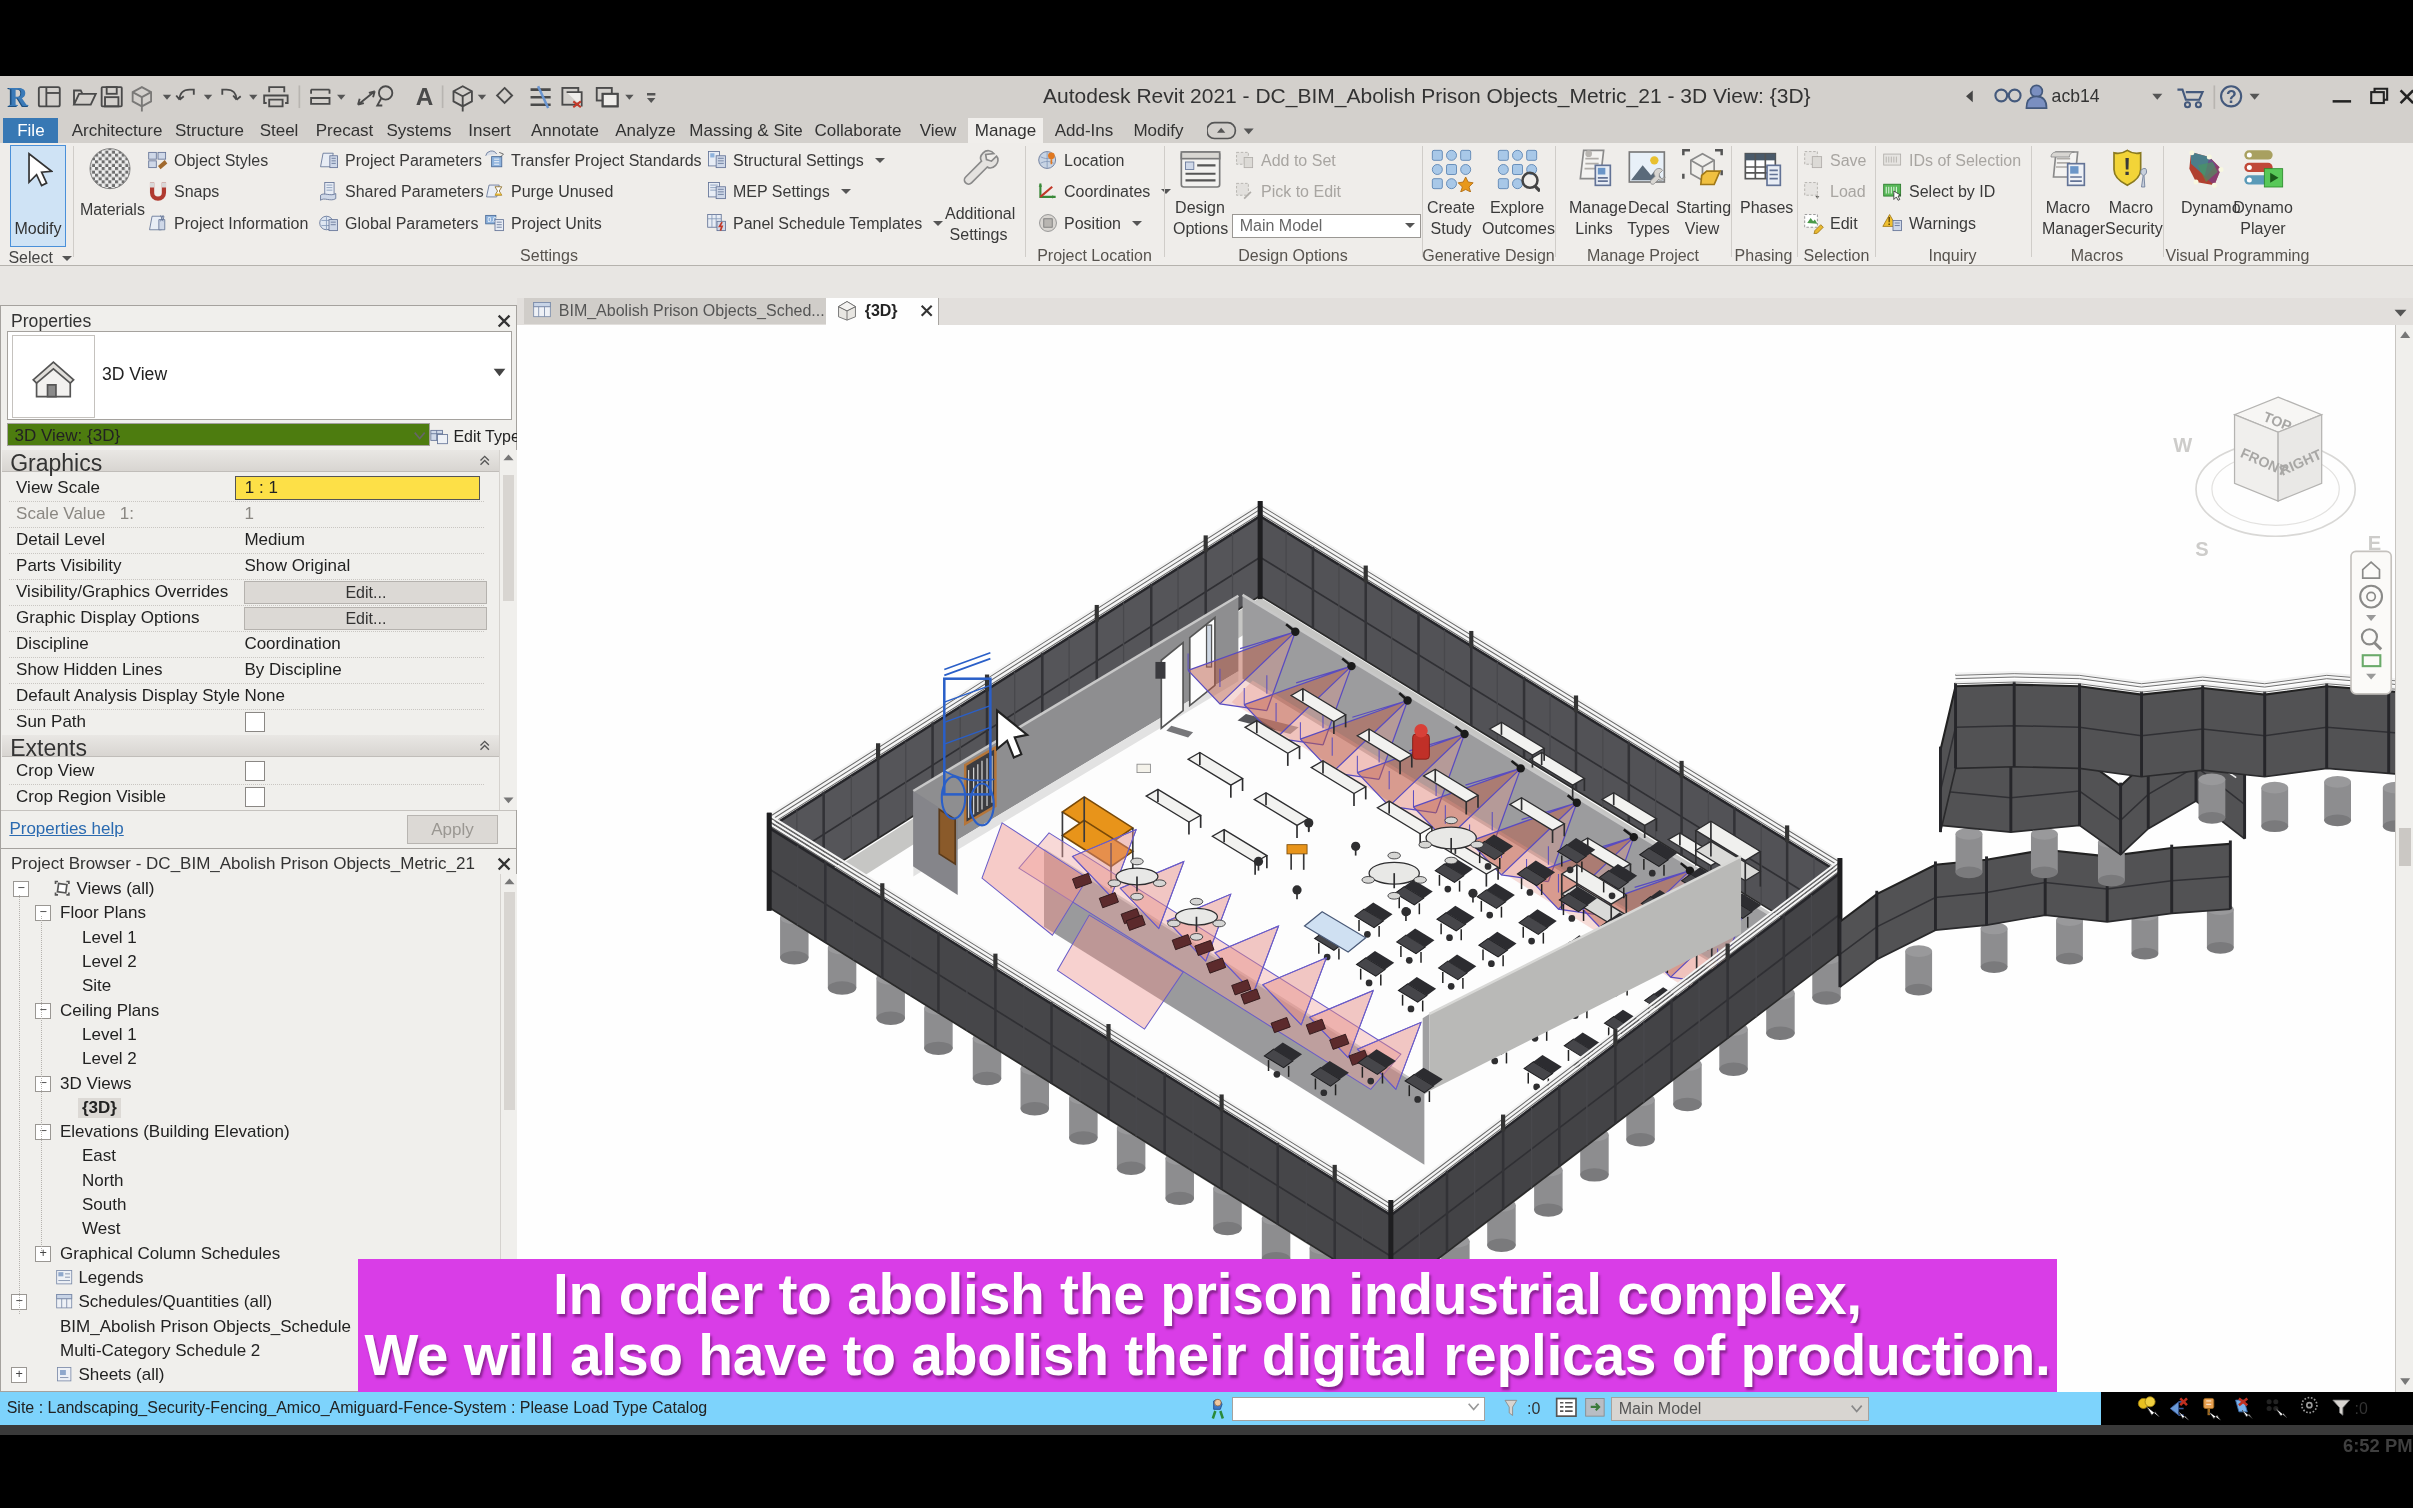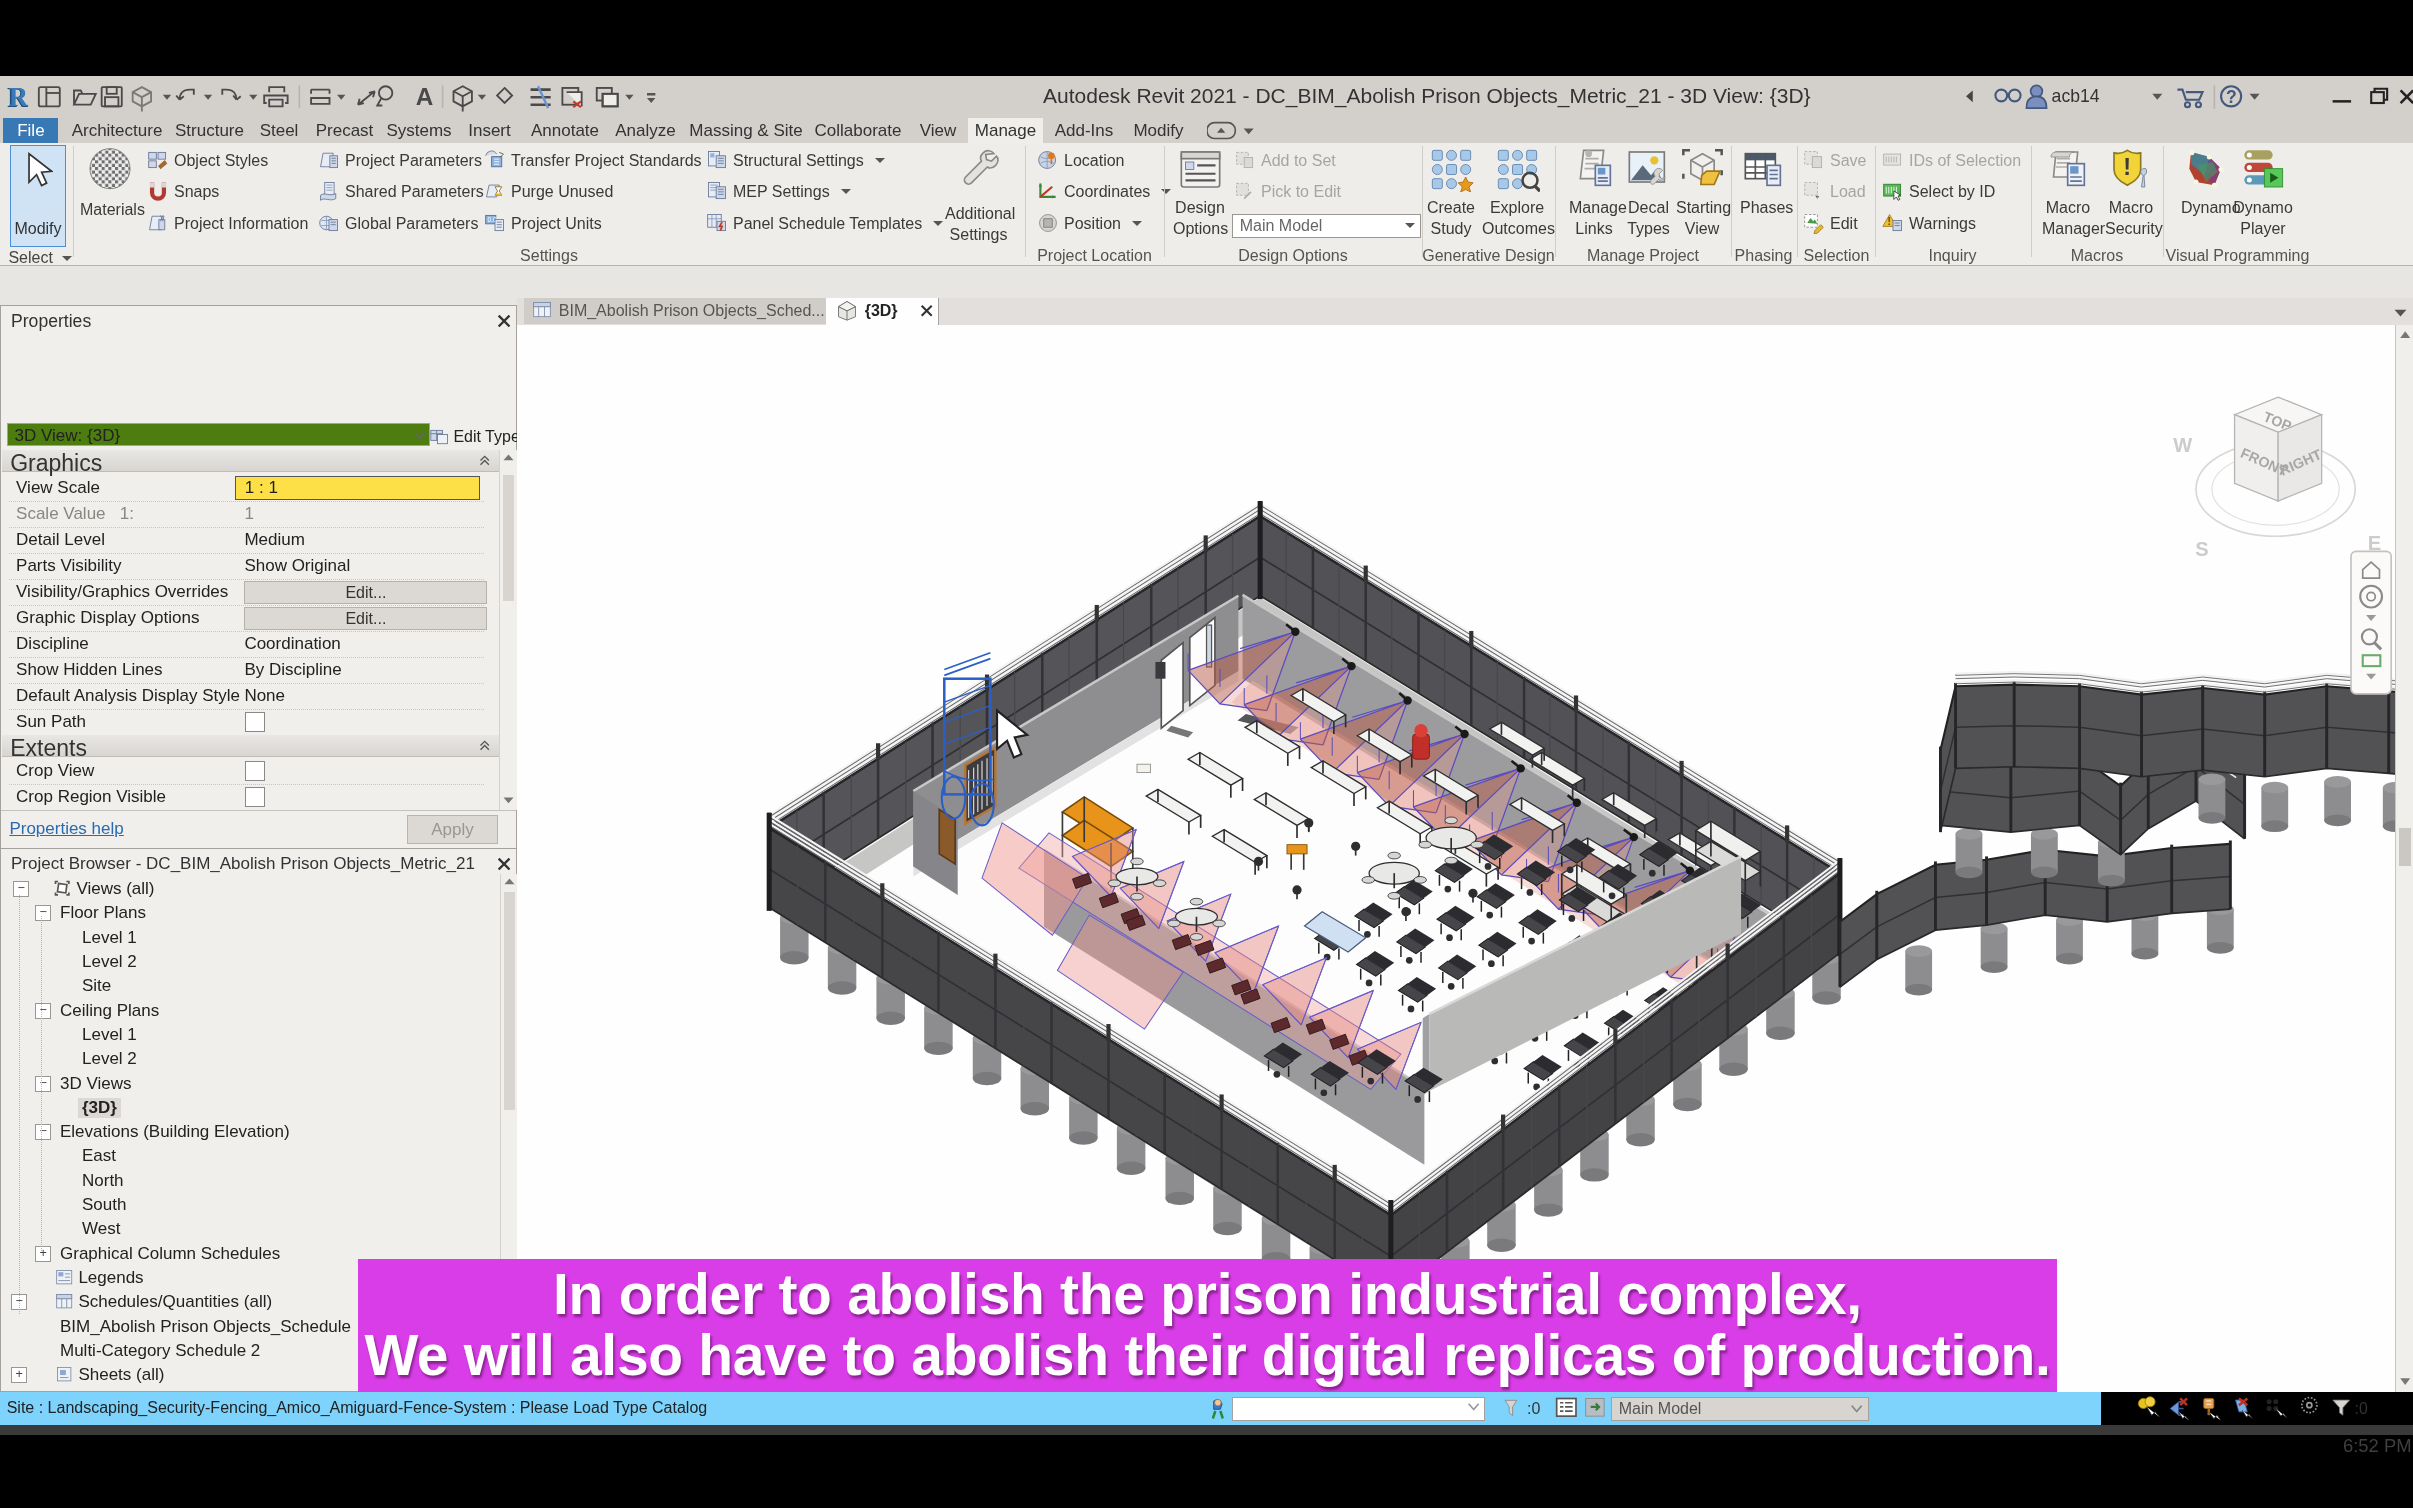--- a/index.html
+++ b/index.html
@@ -433,20 +433,34 @@
       </svg></div>
 <svg class="a" style="left:1875px;top:5px" width="17" height="17" viewBox="0 0 20 20">
       <path d="M3 8 l7 8 7 -8 z" fill="#555"></path>
     </svg>
 </div>
 <div class="a" id="props">
 <div class="a nw" style="left:10px;top:5px;font-size:17.6px;color:#333">Properties</div>
 <svg class="a" style="left:496px;top:7.5px" width="15" height="15" viewBox="0 0 18 18">
       <path d="M2 2 l13 13 m0 -13 L2 15" stroke="#333" stroke-width="2.8"></path>
     </svg>
+<div class="a" style="left:5.9px;top:25px;width:505px;height:89px;background:#fff;border:0.8px solid #a5a29e;box-sizing:border-box">
+<div class="a" style="left:4.2px;top:2.5px;width:81px;height:81px;border:0.8px solid #c5c2be">
+<svg width="80" height="80" viewBox="0 0 95 95">
+          <g stroke="#555" stroke-width="2">
+            <path d="M28 50 l20 -17 20 17 v22 h-40 z" fill="#f2f1ef"></path>
+            <path d="M24 52 l24 -21 24 21 -4 4 -20 -17 -20 17 z" fill="#e0deda"></path>
+            <rect x="41" y="58" width="10" height="14" fill="#8a8a8a"></rect>
+          </g>
+        </svg></div>
+<div class="a nw" style="left:94px;top:32px;font-size:17.6px;color:#222">3D View</div>
+<svg class="a" style="left:484px;top:35px" width="15" height="11.7" viewBox="0 0 18 14">
+        <path d="M2 2 l7 9 7 -9 z" fill="#444"></path>
+      </svg>
+</div>
 <div class="a" style="left:5.9px;top:117px;width:423px;height:22.6px;background:#4d7c0f;border:0.8px solid #a5a29e;box-sizing:border-box">
 <div class="a nw" style="left:6.7px;top:1.7px;font-size:17px;color:#222">3D View: {3D}</div>
 <svg class="a" style="left:405px;top:6.7px" width="13.4" height="10" viewBox="0 0 16 12">
         <path d="M2 2 l6 7 6 -7" fill="none" stroke="#666" stroke-width="2"></path>
       </svg>
 </div>
 <div class="a nw" style="left:429px;top:121px;font-size:16px;color:#222"><svg width="20" height="18.4" style="vertical-align:-3.4px;margin-right:3.4px" viewBox="0 0 24 22">
         <rect x="1" y="4" width="14" height="12" fill="#cfd8e8" stroke="#637396"></rect>
         <path d="M1 8 h14 M8 4 v12" stroke="#637396"></path>
         <rect x="9" y="9" width="12" height="11" fill="#eef1f6" stroke="#637396"></rect>
@@ -1538,14 +1552,14 @@
           <circle cx="12" cy="12" r="9"></circle>
         </g>
       </g>
 <g transform="translate(232,0)">
         <path d="M4 6 h20 l-8 9 v9 l-4 -3 v-6 z" fill="#d8d5d1" stroke="#777"></path>
       </g>
 <text x="262" y="22" font-size="19" fill="#333">:0</text>
 </svg>
 </div>
 <div class="a" id="darkstrip"></div>
-<div class="a nw" style="left:2343px;top:1435px;font-size:18.4px;color:#3f3f3f;z-index:70;font-weight:normal">6:52 PM</div>
+<div class="a nw" style="left:2343px;top:1435px;font-size:18.4px;color:#3f3f3f;z-index:70;font-weight:bold">6:52 PM</div>
 
 
 </body></html>

